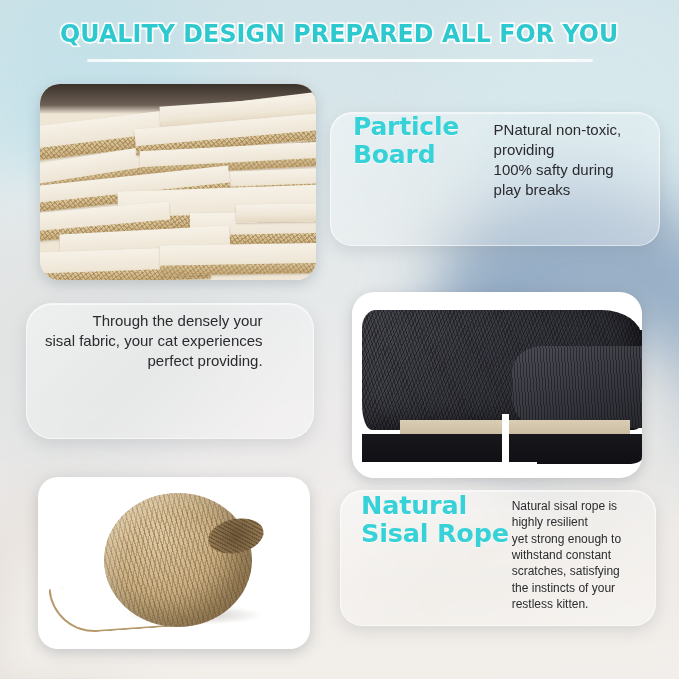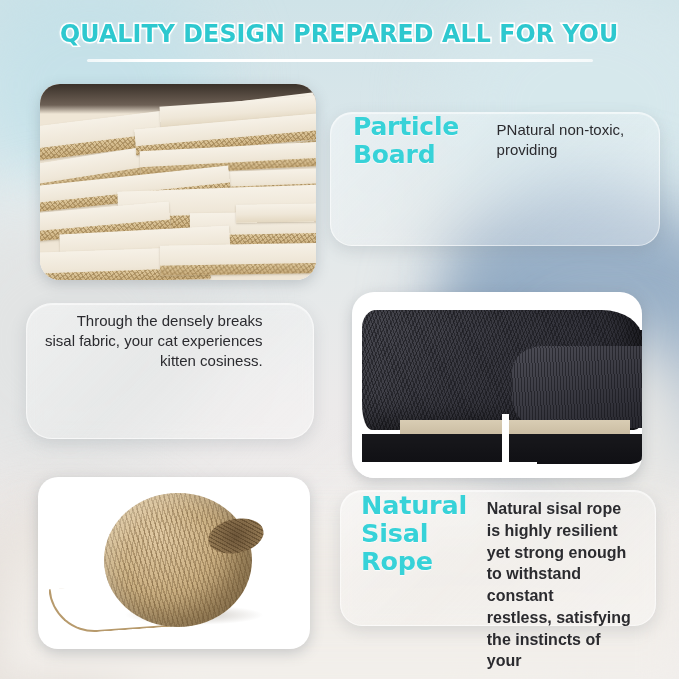--- a/index.html
+++ b/index.html
@@ -178,21 +178,21 @@
     border-radius:0 0 0 70px;
     transform:rotate(-4deg);
   }
 
   
   #text-board { left:330px; top:112px; width:330px; height:134px; border-radius:22px; padding:0 22px; }
   #text-plush { left:26px;  top:303px; width:288px; height:136px; border-radius:26px; padding:0 18px; text-align:right; }
   #text-rope  { left:340px; top:490px; width:316px; height:136px; border-radius:22px; padding:0 20px; }
   #text-plush .feat-title { font-size:23.5px; }
   #text-rope  .feat-title { font-size:25.5px; }
-  #text-rope  .feat-body  { font-size:16px; line-height:1.36;font-weight:bold; }
+  #text-rope  .feat-body  { font-size:12px; line-height:1.36; }
 </style>
 </head>
 <body>
 
 <div id="bg">
   <div class="bg-base"></div>
   <div class="bg-window"></div>
   <div class="bg-blob b1"></div>
   <div class="bg-blob b2"></div>
   <div class="bg-blob b3"></div>
@@ -227,28 +227,29 @@
     <div class="plank edge" style="left:-30px;  top:166px; width:200px; height:32px; transform:rotate(-2deg);"></div>
     <div class="plank edge" style="left:120px;  top:160px; width:190px; height:30px; transform:rotate(-1deg);"></div>
     <div class="plank" style="left:196px;  top:120px; width:100px; height:18px; transform:rotate(-1deg);"></div>
   </div>
 </div>
 
 <div id="text-board" class="glass-card">
   <div class="feat-title">Particle Board</div>
   <div class="feat-body">
     <div>PNatural non-toxic, providing</div>
+    <div>100% safty during play breaks</div>
   </div>
 </div>
 
 <div id="text-plush" class="glass-card">
   <div class="feat-body">
-    <div>Through the densely breaks</div>
+    <div>Through the densely your</div>
     <div>sisal fabric, your cat experiences</div>
-    <div>kitten cosiness.</div>
+    <div>perfect providing.</div>
   </div>
 </div>
 
 <div id="photo-plush" class="photo-card">
   <div class="inner">
     <div class="plush-dark-strip"></div>
     <div class="plush-body"></div>
     <div class="plush-fold"></div>
     <div class="board-tan"></div>
     <div class="board-black"></div>
@@ -263,15 +264,16 @@
   <div class="rope-ball">
     <div class="rope-core"></div>
   </div>
 </div>
 
 <div id="text-rope" class="glass-card">
   <div class="feat-title">Natural Sisal Rope</div>
   <div class="feat-body">
     <div>Natural sisal rope is highly resilient</div>
     <div>yet strong enough to withstand constant</div>
-    <div>restless, satisfying the instincts of your</div>
+    <div>scratches, satisfying the instincts of your</div>
+    <div>restless kitten.</div>
   </div>
 </div>
 
 </body></html>

